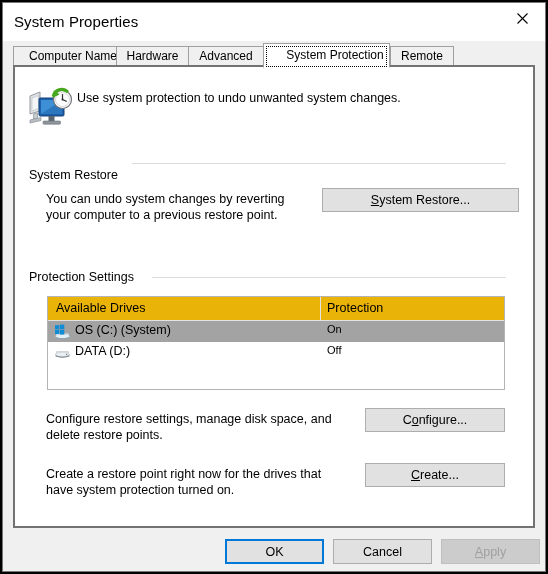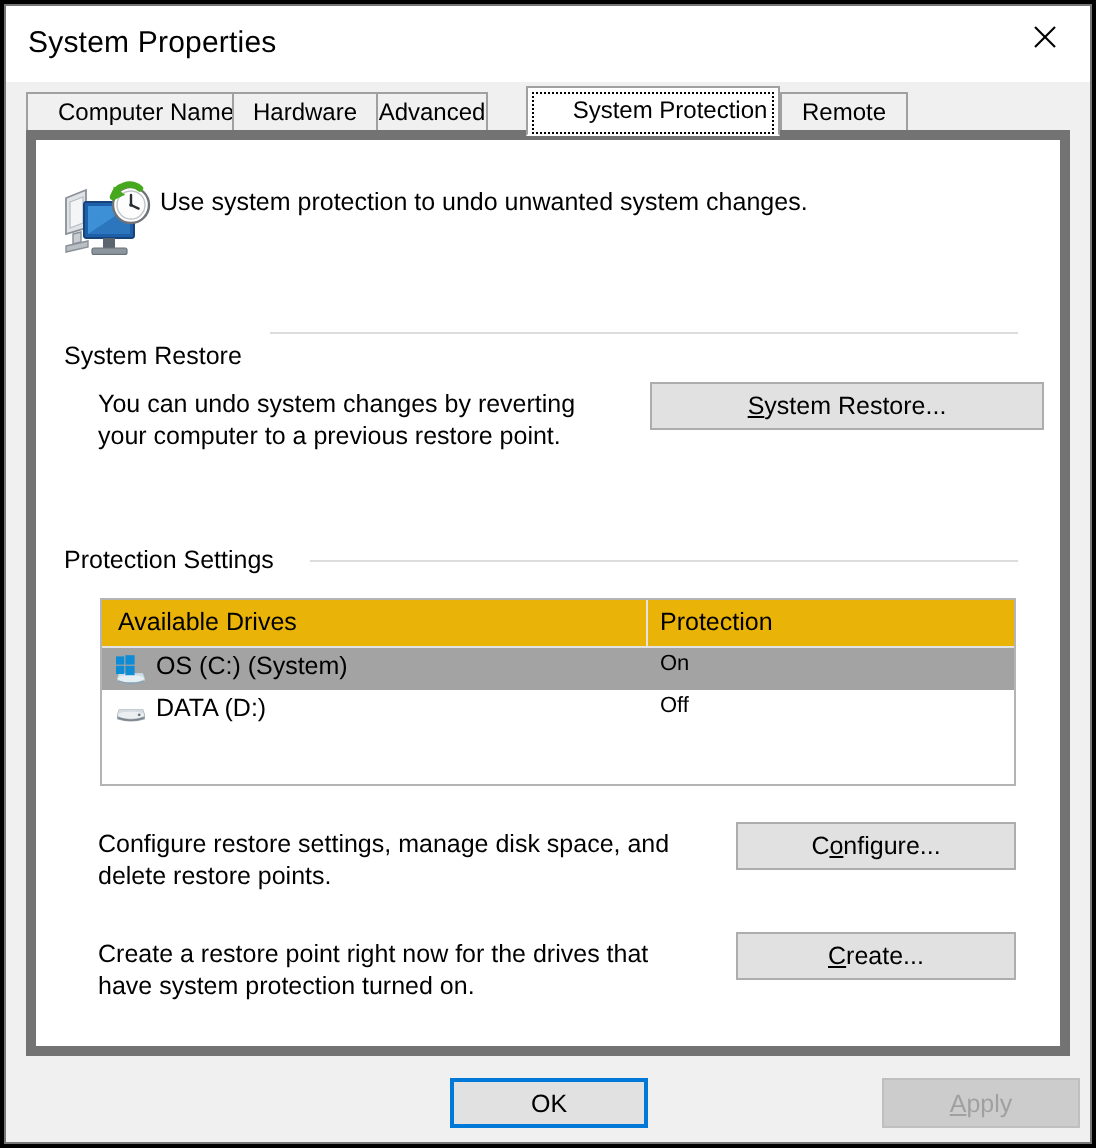--- a/index.html
+++ b/index.html
@@ -89,21 +89,21 @@
     border: 1px dotted #000;
     pointer-events: none;
   }
 
   
   #tabpanel {
     position: absolute;
     left: 10px; top: 62px;
     width: 522px; height: 463px;
     background: #ffffff;
-    border: 5px solid #737373;
+    border: 2px solid #737373;
   }
 
   
   #header-row {
     position: absolute;
     left: 0; top: 0;
     width: 520px; height: 58px;
   }
   #restore-icon {
     position: absolute;
@@ -247,21 +247,21 @@
     </div>
   </div>
 
   <div id="tabstrip">
     <div class="tab" style="left:10px; width:120px;">
       <span>Computer Name</span>
     </div>
     <div class="tab" style="left:113px; width:73px;">
       <span>Hardware</span>
     </div>
-    <div class="tab" style="left:185px; width:56px;">
+    <div class="tab" style="left:185px; width:76px;">
       <span>Advanced</span>
     </div>
     <div class="tab active" style="left:260px; width:127px;padding-left:17px;">
       <span>System Protection</span>
       <span class="focus-rect"></span>
     </div>
     <div class="tab" style="left:387px; width:64px;">
       <span>Remote</span>
     </div>
   </div>
@@ -382,19 +382,22 @@
       <span class="accel">C</span>
         <span>reate...</span>
     </button>
 
   </div>
 
   <div id="footer">
     <button class="btn default" style="left:222px; top:11px; width:99px; height:25px;">
       <span>OK</span>
     </button>
+    <button class="btn" style="left:330px; top:11px; width:99px; height:25px;">
+      <span>Cancel</span>
+    </button>
     <button class="btn disabled" style="left:438px; top:11px; width:99px; height:25px;">
       <span class="accel">A</span>
         <span>pply</span>
     </button>
   </div>
 
 </div>
 
 </body></html>

